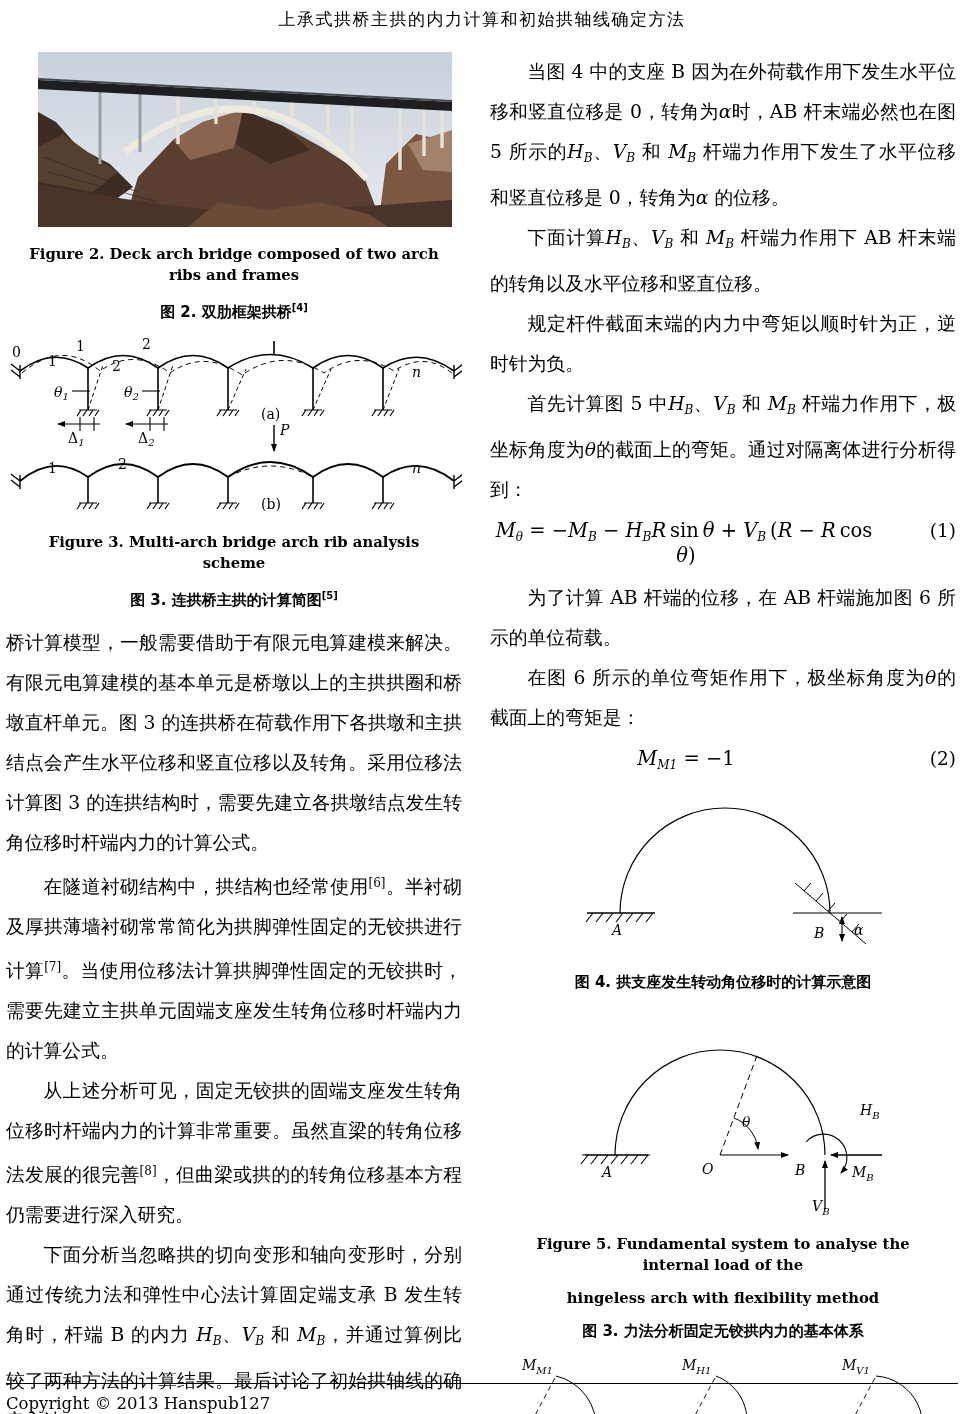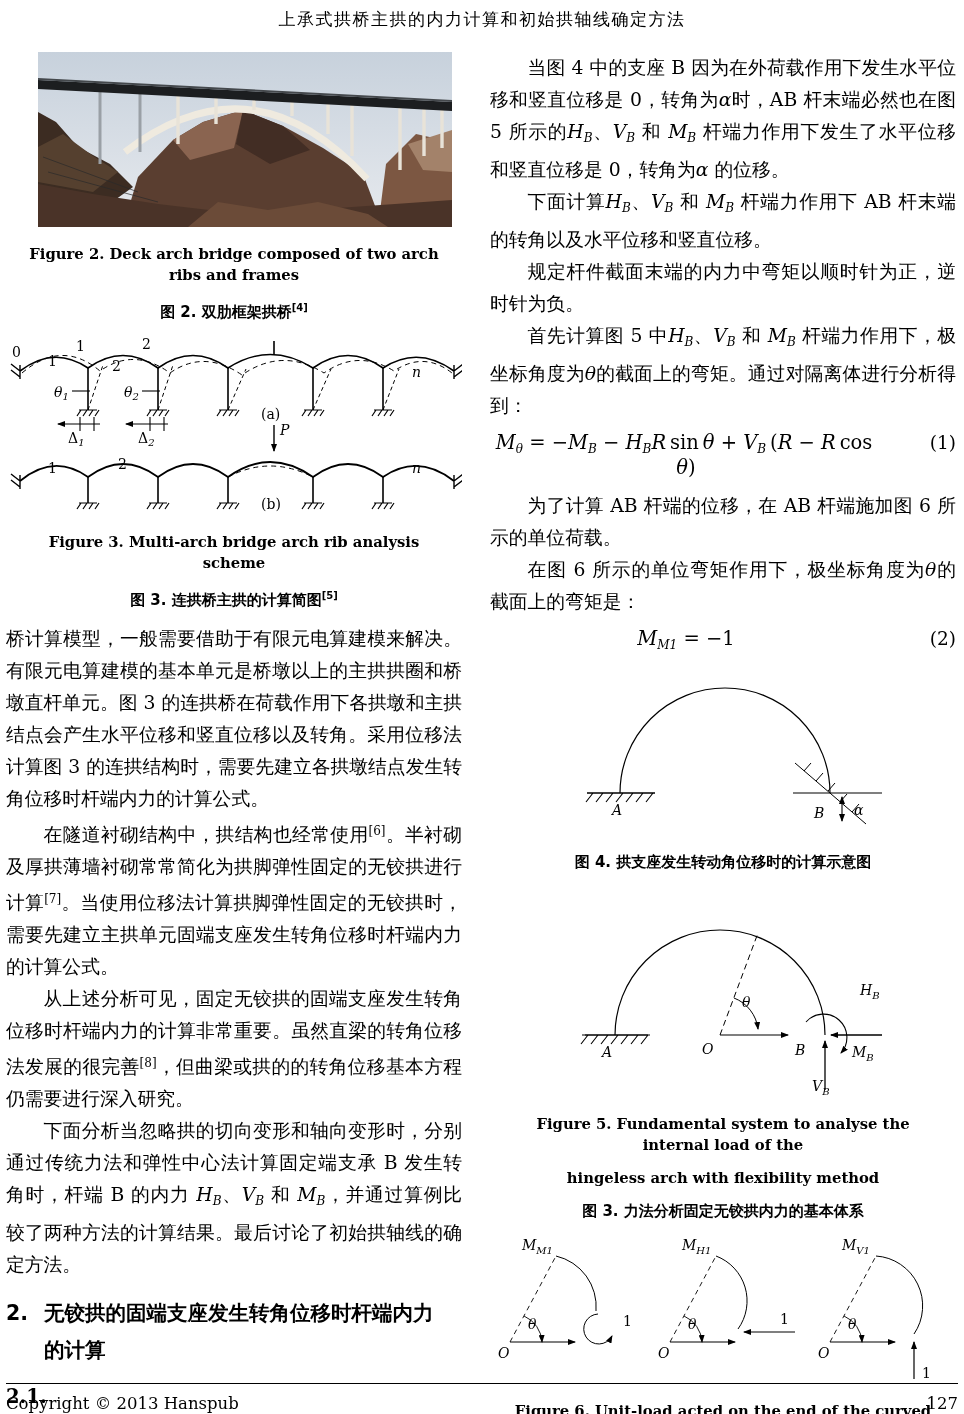--- a/index.html
+++ b/index.html
@@ -4,21 +4,21 @@
 <style>
   html,body{margin:0;padding:0;background:#ffffff;}
   body{width:964px;height:1414px;position:relative;color:#000;
        font-family:"DejaVu Serif","Liberation Serif",serif;}
   .page{position:absolute;inset:0;overflow:hidden;padding-left:8px;}
   .title{position:absolute;top:8px;left:0;width:100%;text-align:center;
          font-size:17px;letter-spacing:1.5px;}
   .cols{position:absolute;top:52px;left:6px;display:flex;gap:28px;}
   .col-l{width:456px;}
   .col-r{width:466px;}
-  p.para{margin:0;font-size:18.8px;line-height:32px;text-align:justify;}
+  p.para{margin:0;font-size:18.8px;line-height:40px;text-align:justify;}
   .indent{text-indent:2em;}
   .mvar{font-style:italic;}
   .msub{font-size:12px;font-style:italic;vertical-align:-4px;}
   .msup{font-size:12px;vertical-align:6px;}
   .caption{text-align:center;font-weight:bold;margin:12px;}
   .cap-en{font-size:14.8px;line-height:21px;}
   .cap-zh{font-size:15px;line-height:22px;
           font-family:"DejaVu Sans","Liberation Sans",sans-serif;}
   .cap-zh sup{font-size:10px;}
   .equation{display:flex;align-items:baseline;font-size:19.5px;
@@ -31,21 +31,21 @@
   .h21{font-family:"DejaVu Sans","Liberation Sans",sans-serif;font-weight:bold;
        font-size:19.5px;margin:16px 0 12px;display:flex;flex-direction:column;}
   .h21 .num{flex:0 0 48px;font-family:"DejaVu Serif",serif;}
   .fig{margin:0;}
   .figwrap{text-align:left;}
   svg text{font-family:"DejaVu Serif","Liberation Serif",serif;}
   .sv-lab{font-size:14px;font-style:italic;}
   .sv-plain{font-size:14px;font-style:normal;}
   .sv-sub{font-size:10px;font-style:italic;}
   .footer{position:absolute;left:6px;right:6px;top:1383px;
-          border-top:1.5px solid #000;display:flex;justify-content:space-between;
+          border-top:1.5px solid #000;display:flex;
           font-size:16.5px;padding-top:10px;}
 </style>
 </head>
 <body>
 
 <div class="page">
 
   <svg width="0" height="0" style="position:absolute">
     <defs>
       <marker id="ah" markerWidth="8" markerHeight="6" refX="7" refY="3" orient="auto" markerUnits="userSpaceOnUse">

